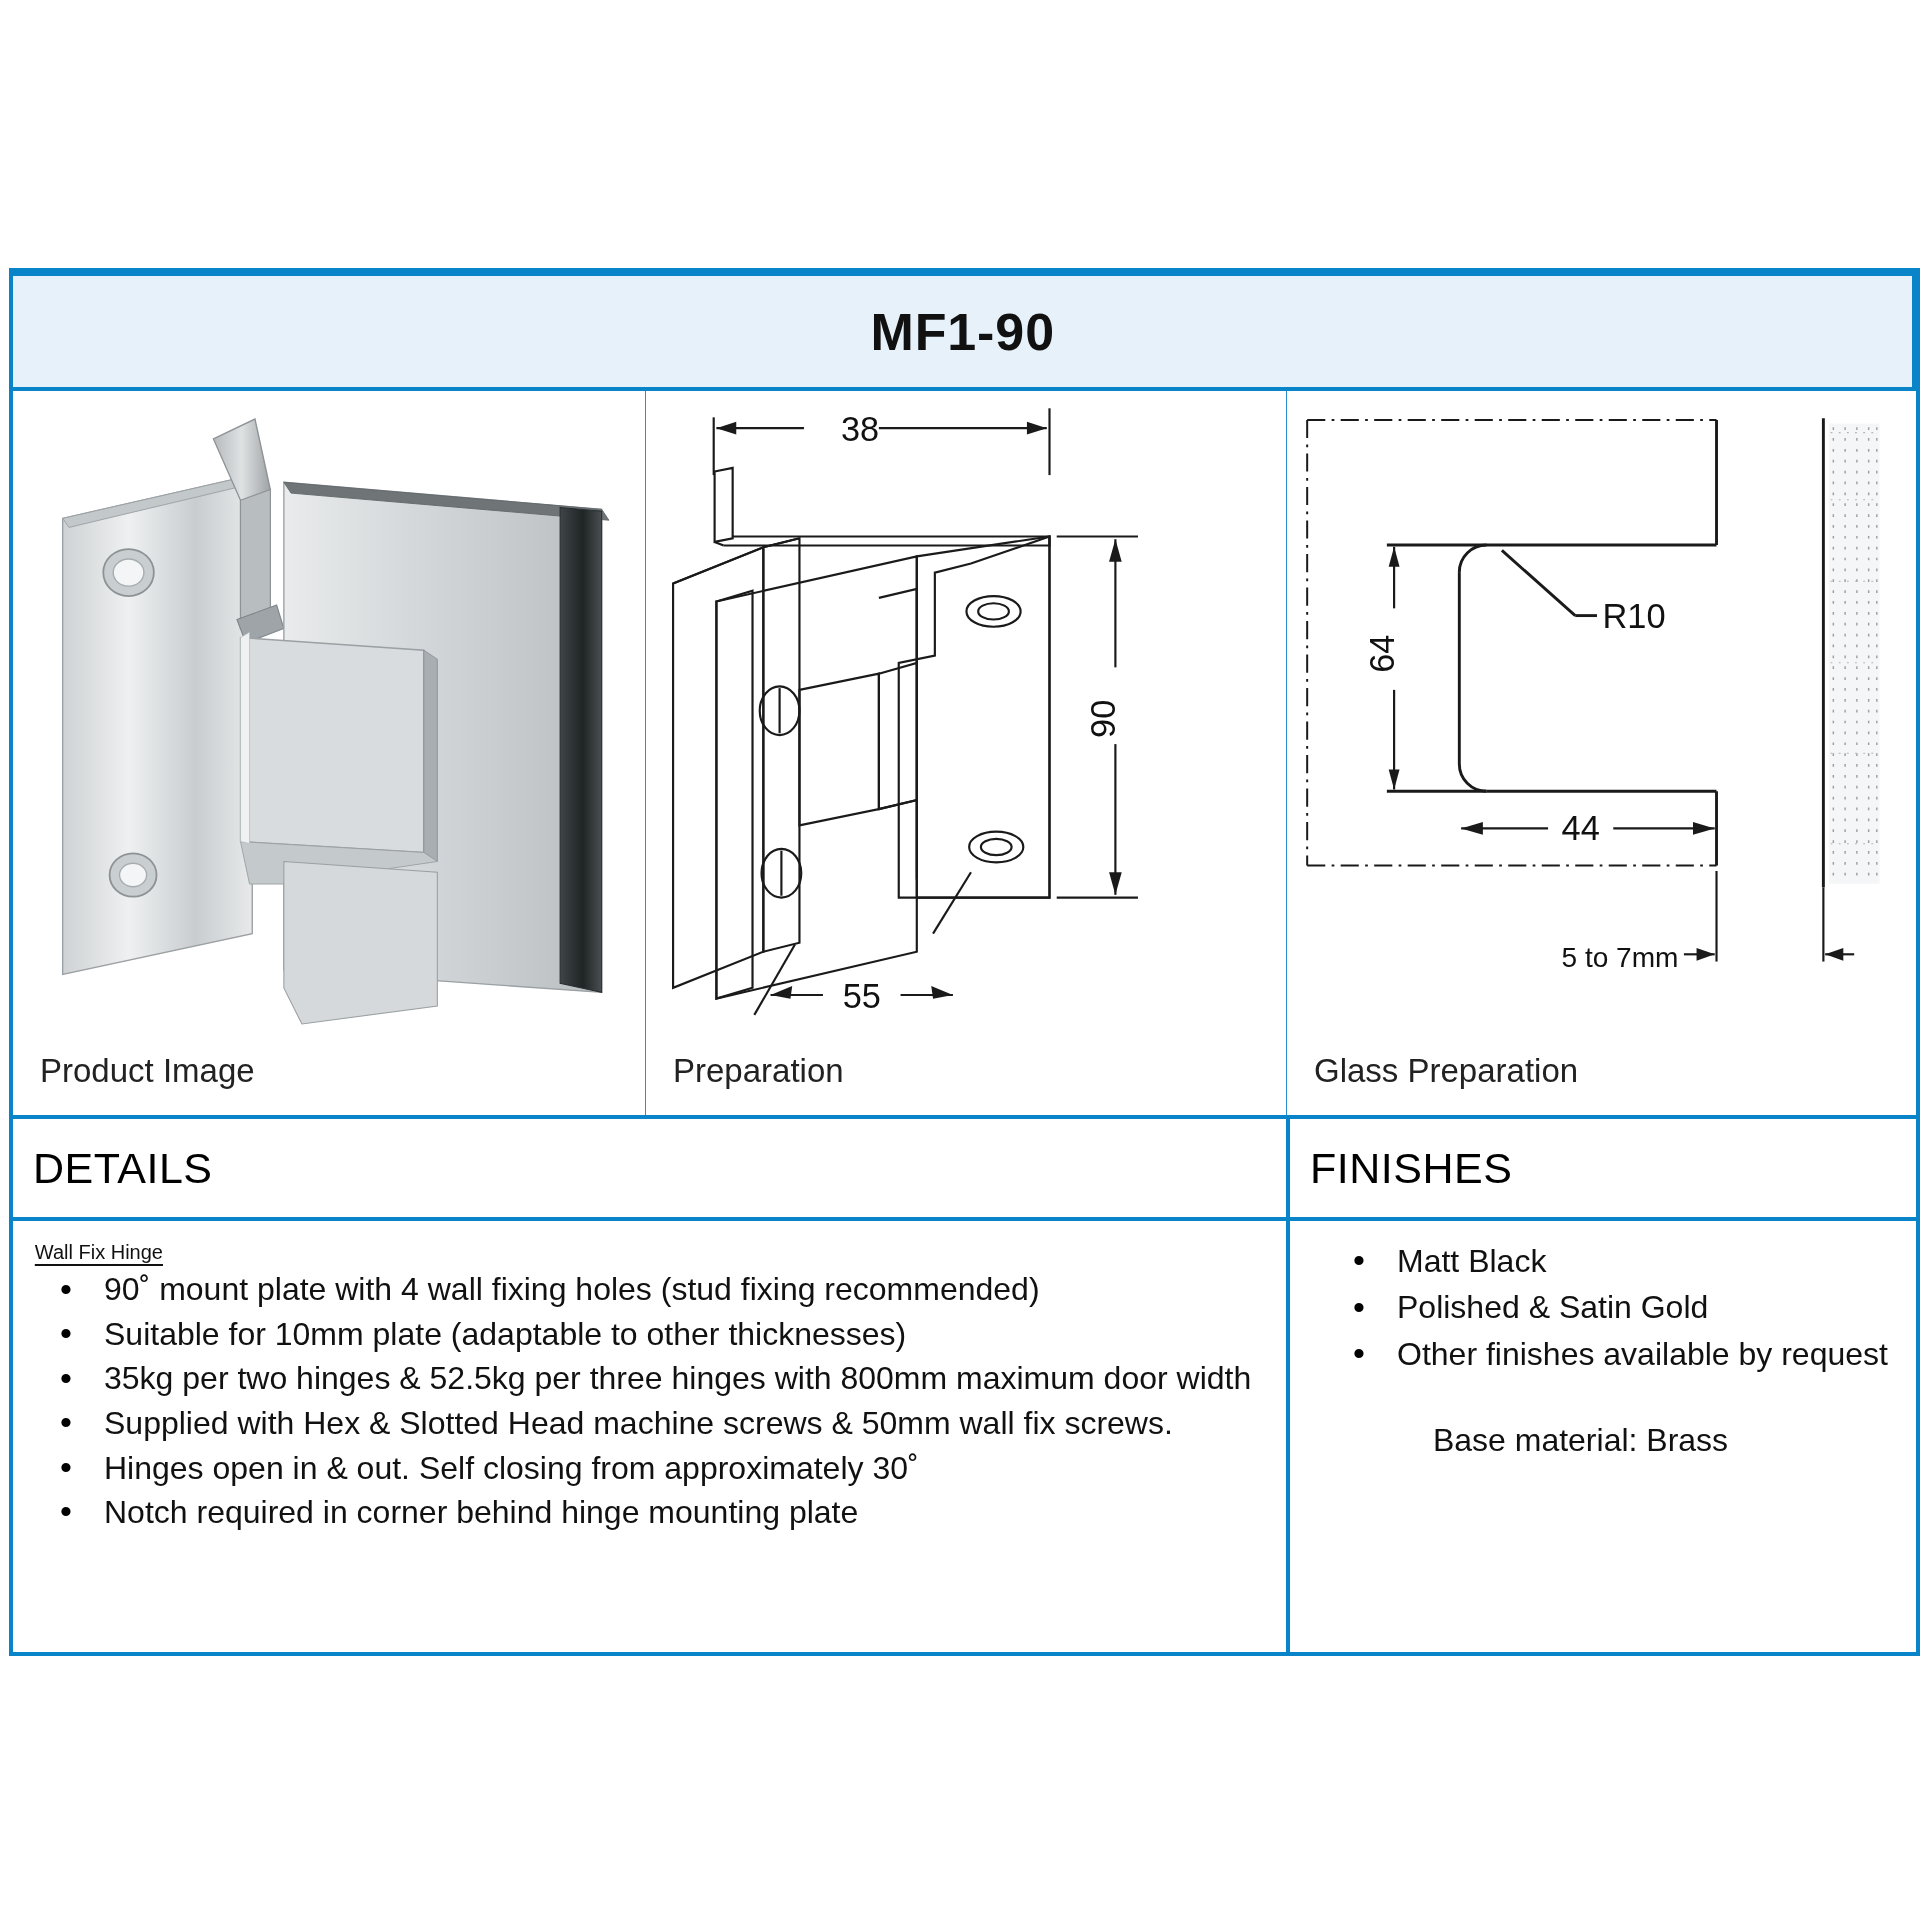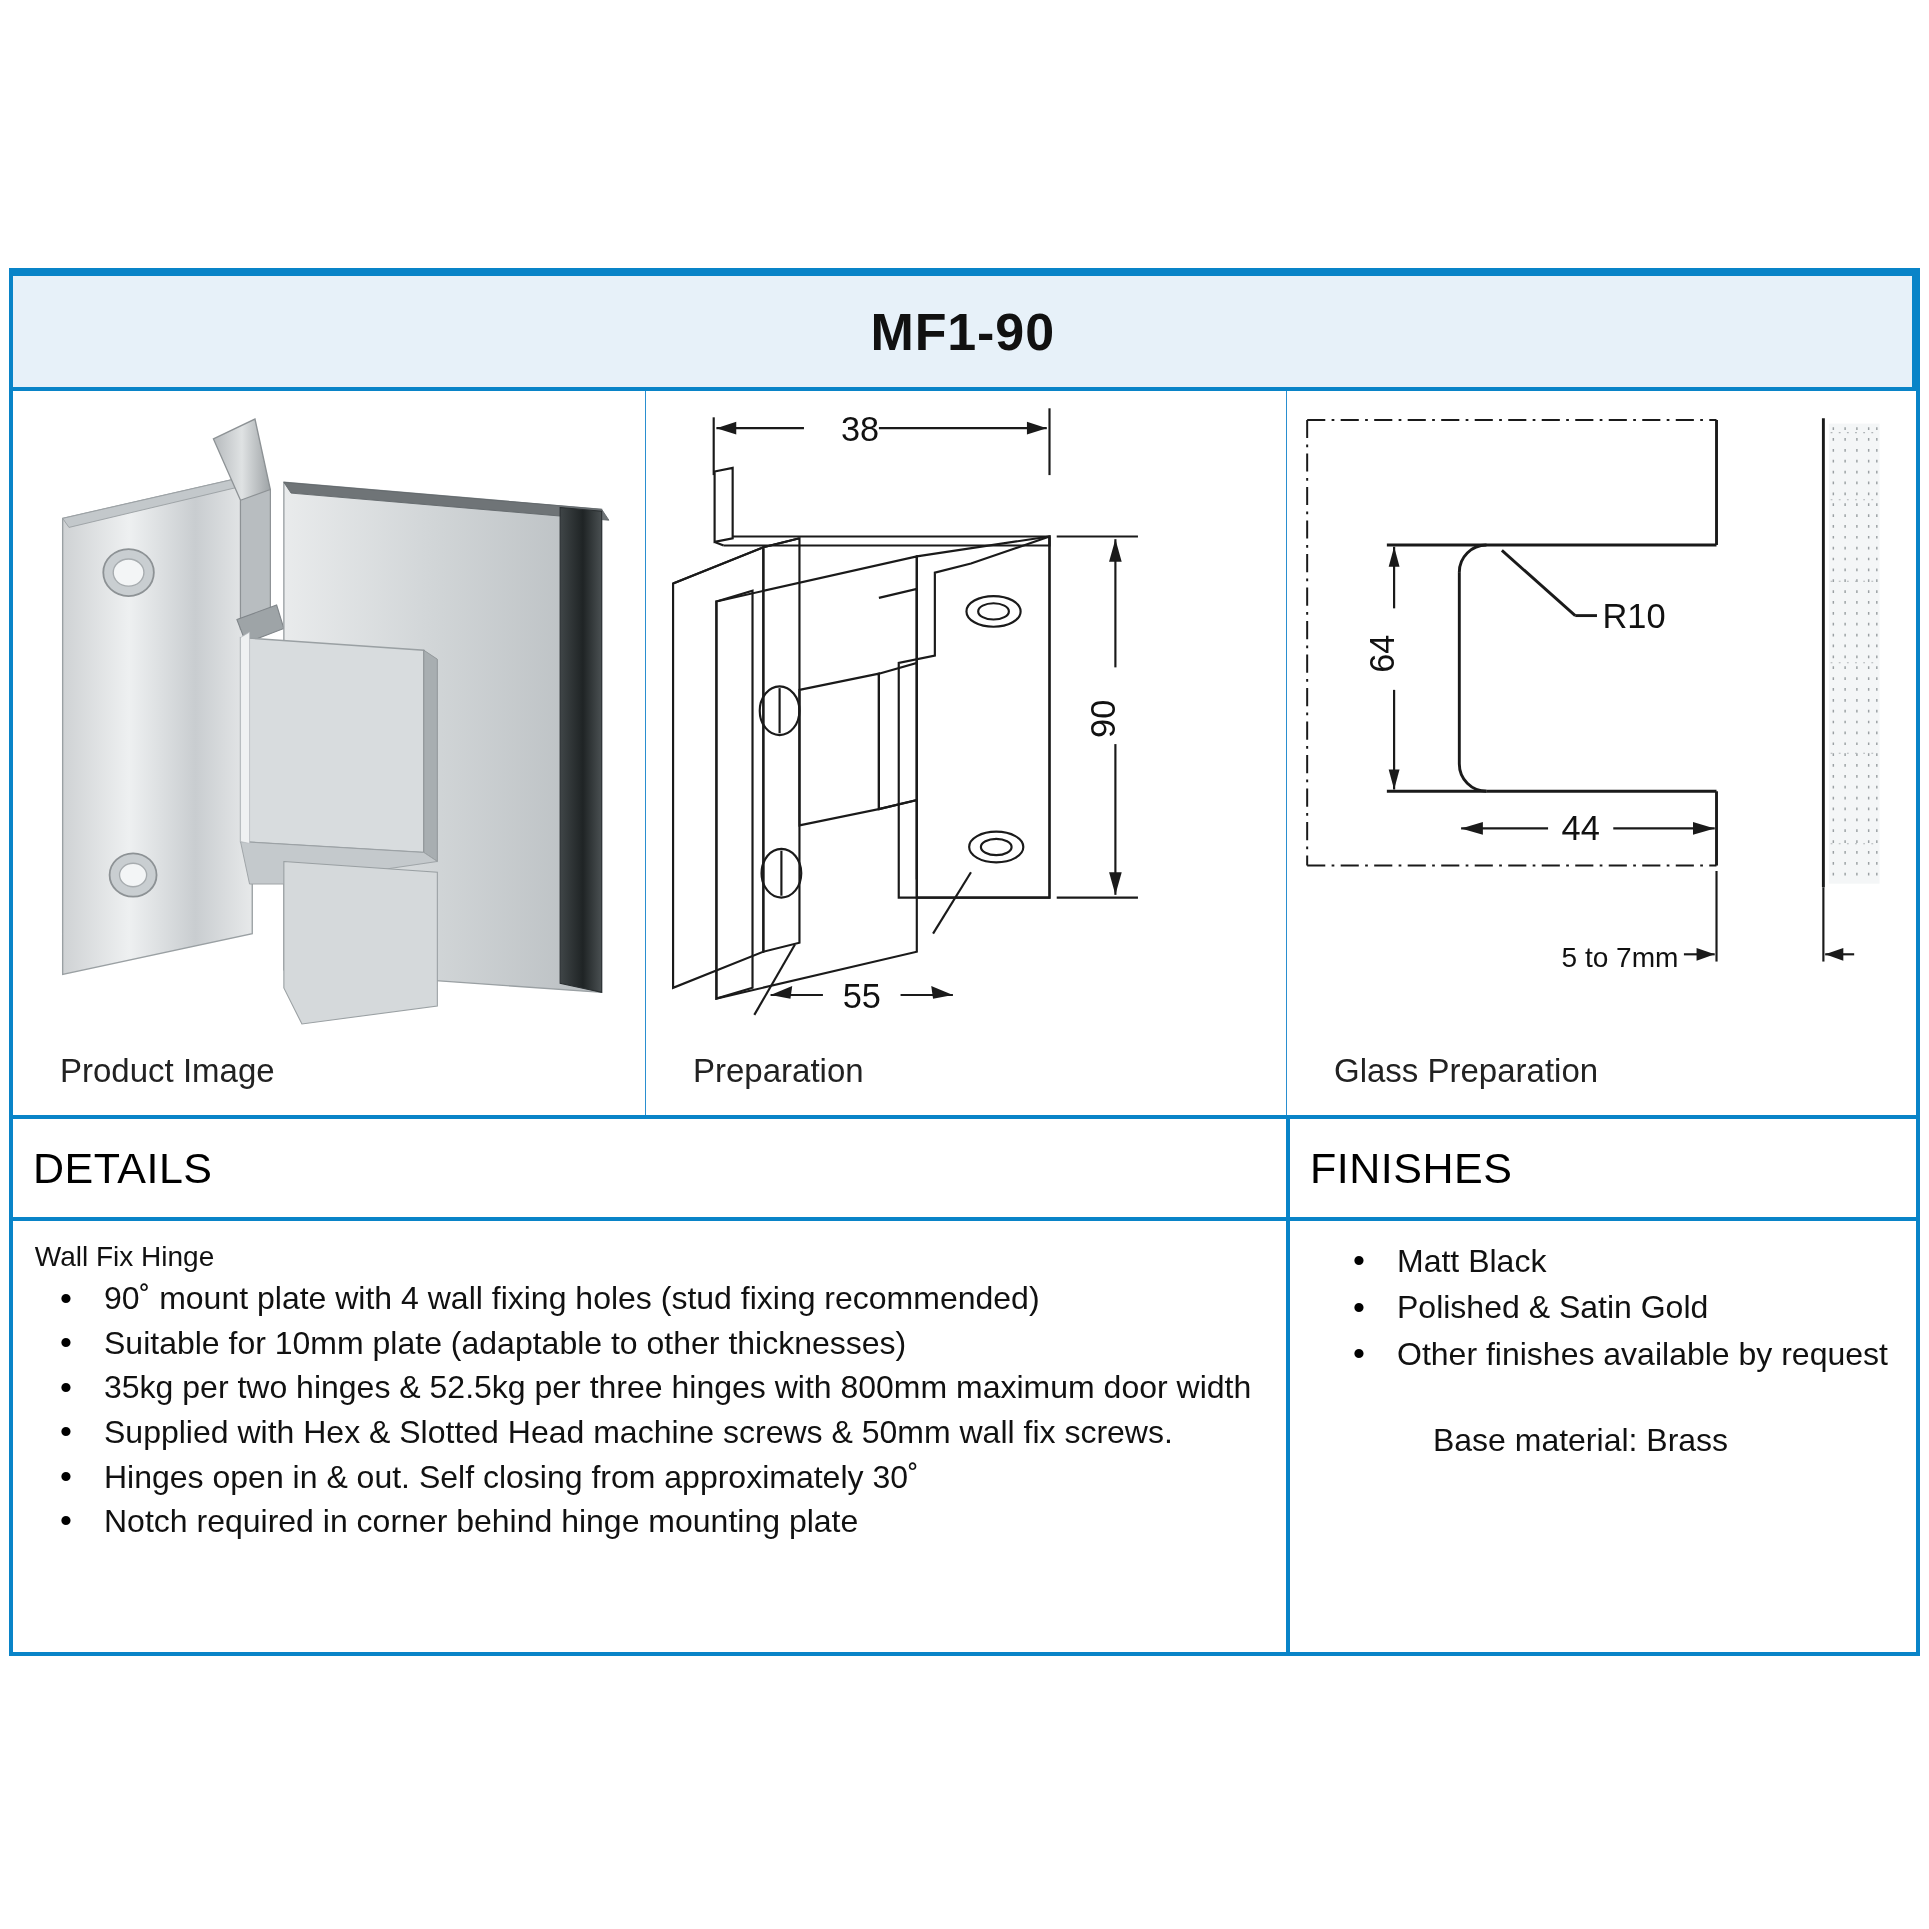--- a/index.html
+++ b/index.html
@@ -79,21 +79,20 @@
   .panel.p2 { flex: 0 0 641px; border-right: 1.8px solid #2a8fd0; }
   .panel.p3 { flex: 1 1 auto; }
 
   .panel-caption {
     position: absolute;
     left: 27px;
     bottom: 25px;
     font-size: 33px;
     color: #222222;
     font-weight: 400;
-    margin-left: 20px;
   }
   .panel-art {
     position: absolute;
     left: 0;
     top: 0;
     right: 0;
     bottom: 81px;
   }
   .panel-art svg { display: block; width: 100%; height: 100%; }
 
@@ -124,22 +123,23 @@
     height: 434px;
   }
   .sec-body-cell {
     box-sizing: border-box;
     padding: 20px 18px 9px 20px;
   }
   .sec-body-cell.left { flex: 0 0 1277px; border-right: 4.5px solid #0984c8; }
   .sec-body-cell.right { flex: 1 1 auto; padding-left: 9px; }
 
   .details-subtitle {
-    font-size: 28px;
+    font-size: 20px;
     color: #111111;
+    text-decoration: underline;
     text-underline-offset: 4.5px;
     margin: 0 0 5.4px 1.8px;
   }
   ul.bullets {
     list-style: none;
     margin: 0;
     padding: 0;
   }
   ul.bullets li {
     position: relative;

